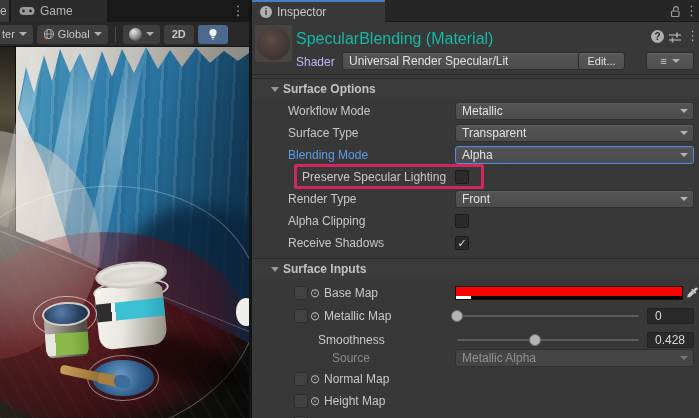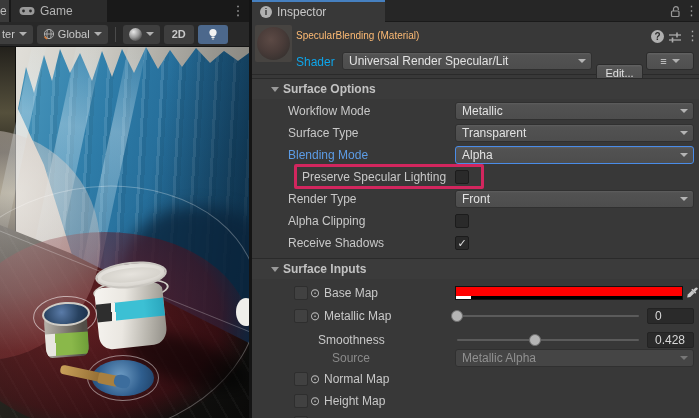--- a/index.html
+++ b/index.html
@@ -87,35 +87,35 @@
   .tab-inspector { position:absolute; top:2px; left:0; width:133px; height:20px; background:#383838; display:flex; align-items:center; gap:5px; padding-left:8px; color:#c8c8c8; }
   .ico-circle { width:12px; height:12px; border-radius:50%; background:#b0b0b0; color:#2a2a2a; font-size:9px; font-weight:bold; line-height:12px; text-align:center; flex:none; }
   .i-lock { position:absolute; top:5px; right:18px; }
   .i-bar-kebab { position:absolute; top:0; right:2px; width:12px; height:22px; color:#999; font-size:13px; line-height:22px; text-align:center; }
 
   .i-header { position:absolute; top:22px; left:0; right:0; height:53px; background:#383838; border-bottom:1px solid #2a2a2a; }
   .thumb { position:absolute; left:3px; top:3px; width:37px; height:37px; background:#474441;
     border-radius:2px; overflow:hidden; }
   .thumb-sphere { position:absolute; inset:2px; border-radius:50%;
     background:radial-gradient(circle at 42% 38%, #5c4a45 0%, #4a3c39 45%, #383230 78%, #322e2c 100%); }
-  .mat-title { position:absolute; left:44px; top:8px; font-size:10px; color:#fdba74; }
+  .mat-title { position:absolute; left:44px; top:8px; font-size:16px; color:#14b8a6; }
   .hd-help { position:absolute; left:399px; top:8px; width:13px; height:13px; font-size:10px; line-height:13px; }
   .hd-preset { position:absolute; left:416px; top:9px; }
   .hd-kebab { position:absolute; left:434px; top:6px; width:12px; color:#aaa; font-size:13px; }
-  .shader-label { position:absolute; left:44px; top:33px; color:#0ea5e9; }
+  .shader-label { position:absolute; left:44px; top:33px; color:#c4b5fd; }
   .dd { position:relative; background:linear-gradient(180deg,#5e5e5e 0%,#525252 12%,#4d4d4d 100%);
     border:1px solid #303030; border-radius:3px; color:#e2e2e2; padding:0 18px 0 6px; height:18px; line-height:16px;
     white-space:nowrap; overflow:hidden; }
   .dd .dd-arrow { position:absolute; right:5px; top:6px; border-top-color:#b4b4b4; }
   .dd.disabled { background:#454545; color:#909090; }
   .dd.disabled .dd-arrow { border-top-color:#777; }
   .shader-dd { position:absolute; left:90px; top:30px; width:250px; }
   .btn { background:linear-gradient(180deg,#636363 0%,#565656 15%,#4f4f4f 100%); border:1px solid #2c2c2c; border-radius:3px;
     color:#e0e0e0; font-size:11px; text-align:center; }
-  .edit-btn { position:absolute; left:344px; top:30px; width:47px; height:18px; line-height:16px;margin-top:12px; }
+  .edit-btn { position:absolute; left:326px; top:30px; width:47px; height:18px; line-height:16px; }
   .list-btn { position:absolute; left:394px; top:30px; width:48px; height:18px; display:flex; align-items:center; justify-content:center; gap:5px; }
   .list-btn .glyph { font-size:11px; color:#d8d8d8; line-height:16px; }
 
   .section-head { position:absolute; left:0; right:0; height:21px; border-top:1px solid #2a2a2a; background:#3b3b3b; }
   .fold-tri { position:absolute; left:19px; top:8px; width:0; height:0; border-left:4px solid transparent; border-right:4px solid transparent; border-top:5px solid #999; }
   .section-title { position:absolute; left:31px; top:3px; font-weight:bold; color:#c2c2c2; }
 
   .row { position:absolute; left:0; right:0; height:22px; }
   .row-label { position:absolute; left:36px; top:0; line-height:22px; color:#c8c8c8; white-space:nowrap; }
   .row .dd { position:absolute; left:203px; top:2px; width:239px; }

